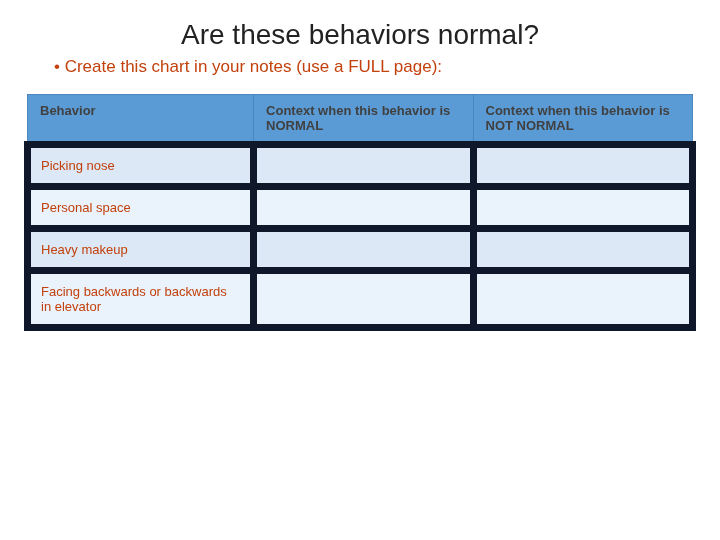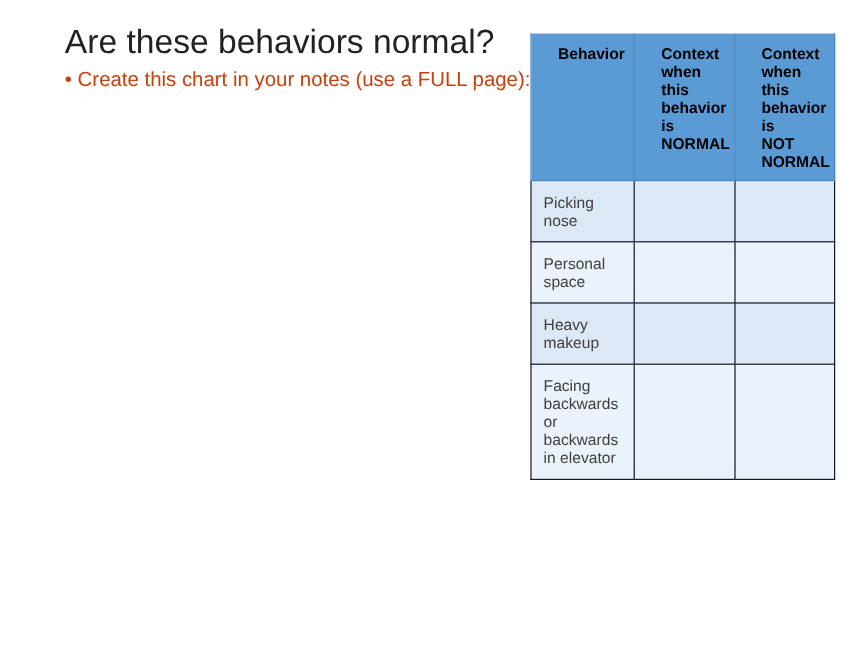--- a/index.html
+++ b/index.html
@@ -14,21 +14,21 @@
       background: #ffffff;
       font-family: Arial, sans-serif;
       overflow: hidden;
     }
 
     .page {
       width: 720px;
       height: 540px;
       padding: 18px 24px 12px 24px;
       display: flex;
-      flex-direction: row;
+      flex-direction: column;
     }
 
     .title-section {
       text-align: center;
       margin-bottom: 6px;
     }
 
     .main-title {
       font-size: 28px;
       font-weight: normal;
@@ -53,35 +53,35 @@
     }
 
     table {
       width: 100%;
       border-collapse: collapse;
       table-layout: fixed;
     }
 
     thead tr th {
       background-color: #5b9bd5;
-      color: #000000;
+      color: #404040;
       font-size: 13px;
       font-weight: bold;
-      padding: 8px 22px;
+      padding: 8px 12px;
       text-align: left;
       border: 1px solid #4a87c0;
       vertical-align: top;
     }
 
     tbody tr td {
       font-size: 13px;
       padding: 10px 10px;
-      border: 1px solid #0f172a;
+      border: 7px solid #0f172a;
       vertical-align: top;
-      color: #404040;
+      color: #c2410c;
     }
 
     tbody tr:nth-child(odd) td {
       background-color: #dce8f5;
     }
 
     tbody tr:nth-child(even) td {
       background-color: #eaf2fb;
     }
 

